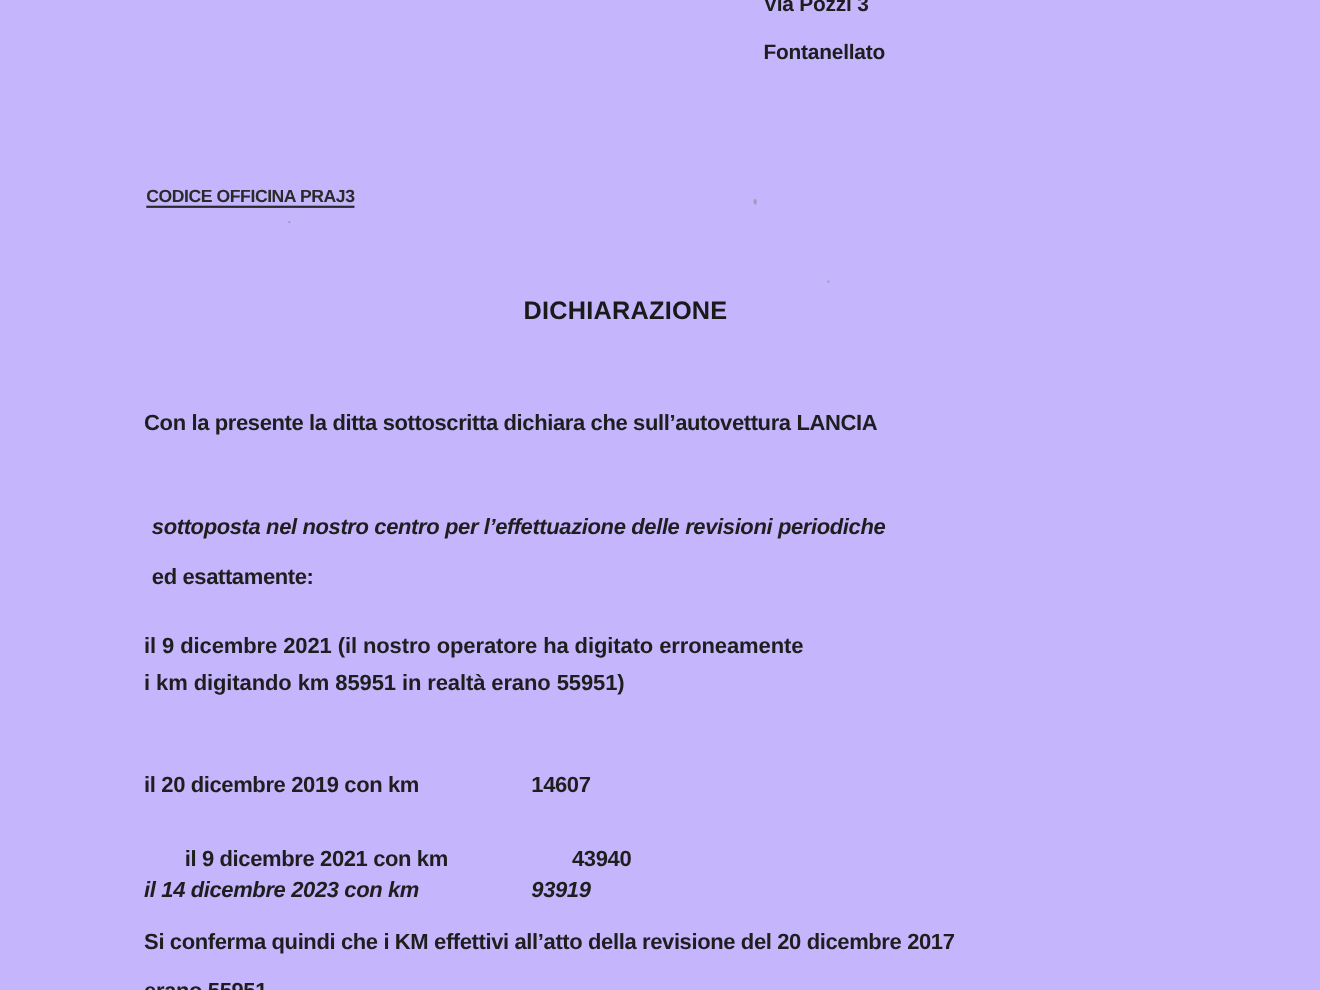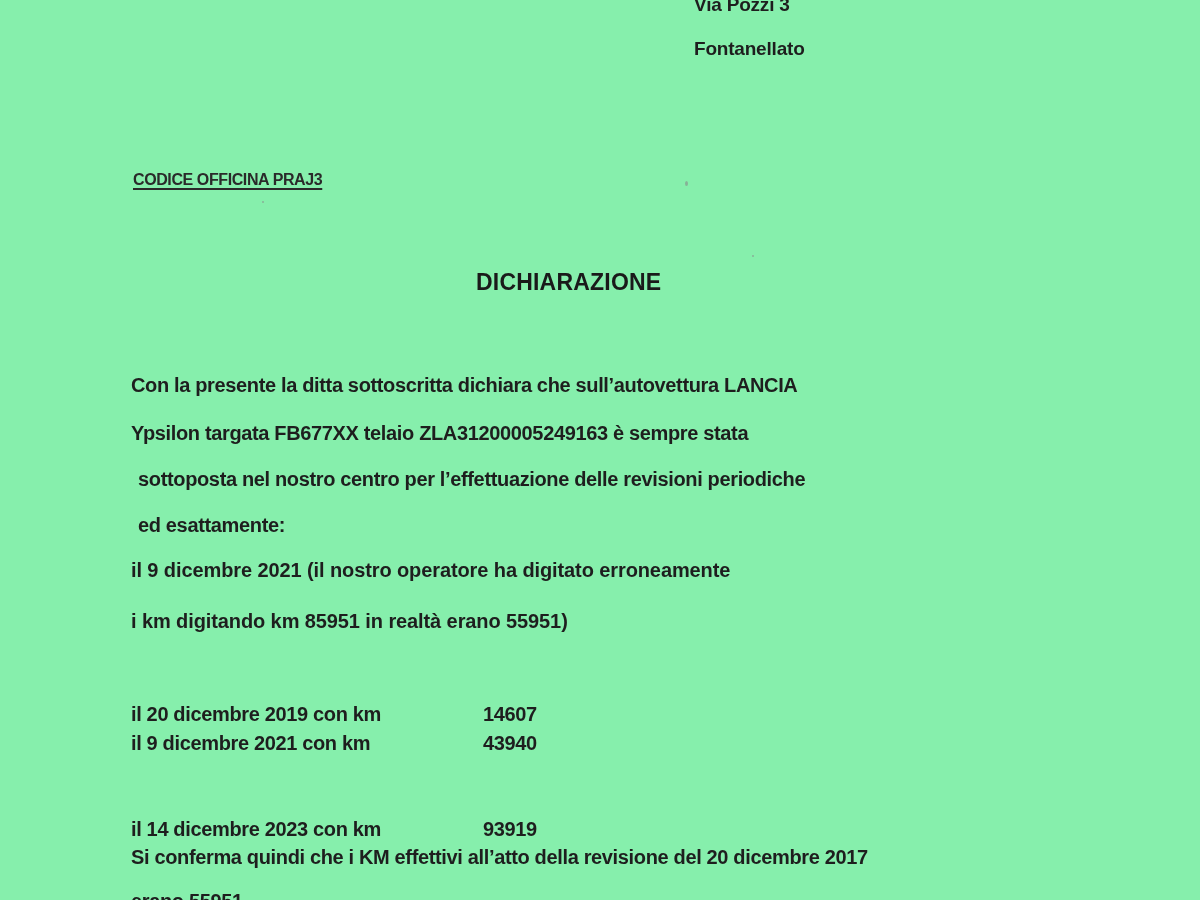--- a/index.html
+++ b/index.html
@@ -12,21 +12,21 @@
       height: 900px;
       overflow: hidden;
       position: relative;
       font-family: "Liberation Sans", "DejaVu Sans", sans-serif;
       color: #1c1c1c;
     }
     .page {
       position: absolute;
       left: 0; top: 0;
       width: 1200px; height: 900px;
-      background: #86efac;
+      background: #c4b5fd;
     }
     .t {
       position: absolute;
       white-space: nowrap;
       font-weight: bold;
       font-size: 20px;
       letter-spacing: -0.2px;
       color: #1e1e1e;
     }
     .addr { left: 694px; font-size: 19px; }
@@ -43,29 +43,29 @@
     }
     .title {
       left: 476px; top: 269px;
       font-size: 23px;
       letter-spacing: 0.2px;
       color: #1a1a1a;
     }
     .p { font-size: 20px; letter-spacing: -0.35px; }
     .l1 { left: 131px; top: 374px; }
     .l2 { left: 131px; top: 422px; }
-    .l3 { left: 138px; top: 468px; }
+    .l3 { left: 138px; top: 468px; font-style: italic; }
     .l4 { left: 138px; top: 514px; }
-    .l5 { left: 131px; top: 559px; letter-spacing: -0.1px; }
+    .l5 { left: 131px; top: 577px; letter-spacing: -0.1px; }
     .l6 { left: 131px; top: 610px; letter-spacing: -0.1px; text-align: center; }
     .r-date { left: 131px; }
     .r-km { left: 483px; }
     .r1 { top: 703px; }
-    .r2 { top: 732px; }
-    .r3 { top: 818px; }
+    .r2 { top: 770px; margin-left: 37px; }
+    .r3 { top: 798px; font-style: italic; }
     .l7 { left: 131px; top: 846px; }
     .l8 { left: 131px; top: 890px; }
     .speck {
       position: absolute;
       background: #888;
       border-radius: 50%;
       opacity: 0.6;
     }
   </style>
 </head>
@@ -74,21 +74,20 @@
 <div class="page">
 
   <div class="t addr addr1">Via Pozzi 3</div>
   <div class="t addr addr2">Fontanellato</div>
 
   <div class="t codice">CODICE OFFICINA PRAJ3</div>
 
   <div class="t title">DICHIARAZIONE</div>
 
   <div class="t p l1">Con la presente la ditta sottoscritta dichiara che sull’autovettura LANCIA</div>
-  <div class="t p l2">Ypsilon targata FB677XX telaio ZLA31200005249163 è sempre stata</div>
   <div class="t p l3">sottoposta nel nostro centro per l’effettuazione delle revisioni periodiche</div>
   <div class="t p l4">ed esattamente:</div>
   <div class="t p l5">il 9 dicembre 2021 (il nostro operatore ha digitato erroneamente</div>
   <div class="t p l6">i km digitando km 85951 in realtà erano 55951)</div>
 
   <div class="t p r-date r1">il 20 dicembre 2019 con km</div>
   <div class="t p r-km r1">14607</div>
 
   <div class="t p r-date r2">il 9 dicembre 2021 con km</div>
   <div class="t p r-km r2">43940</div>

